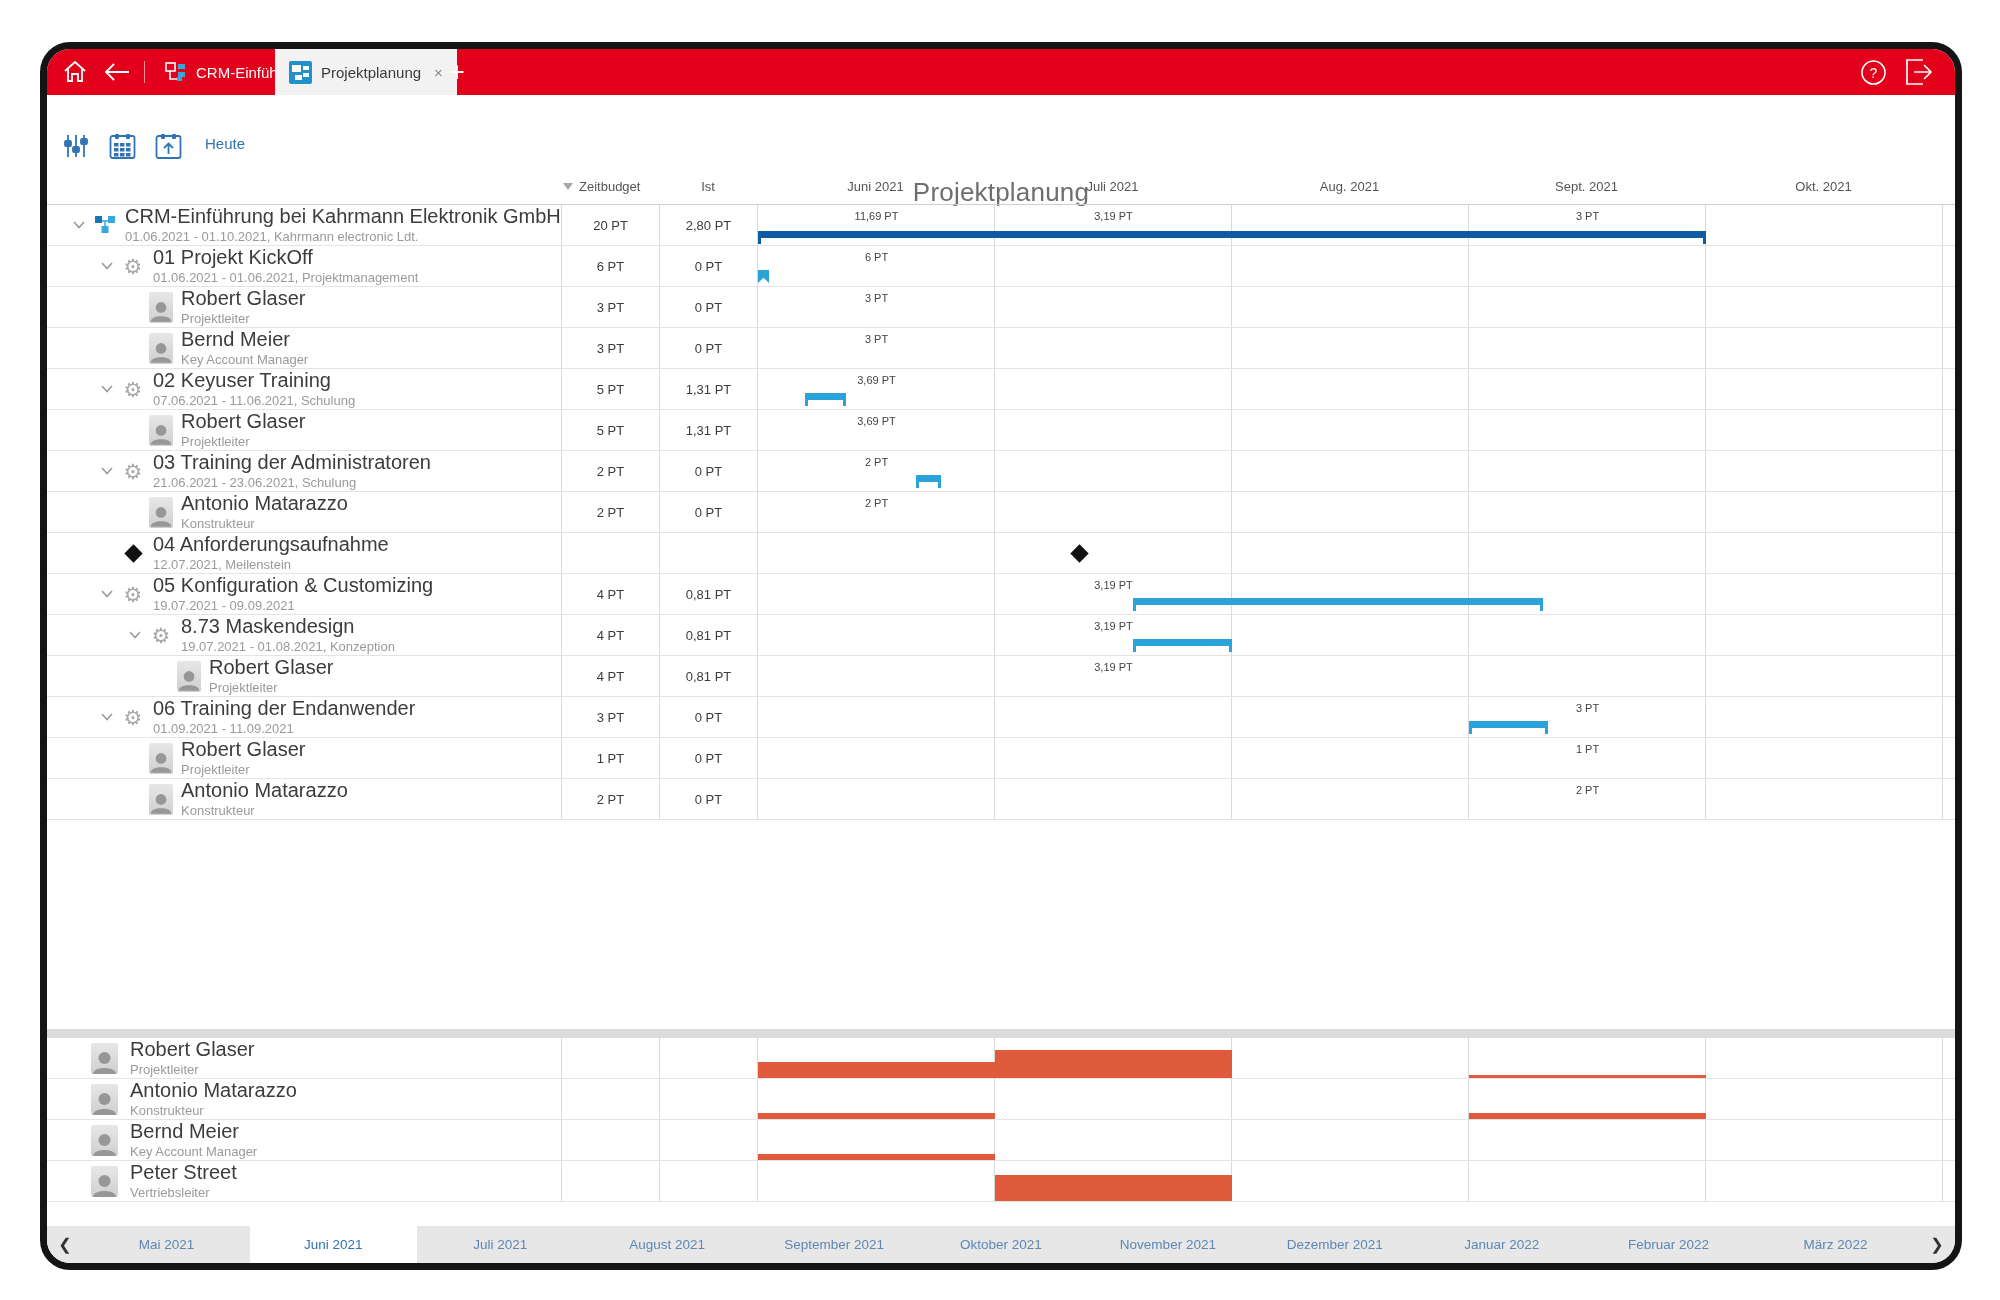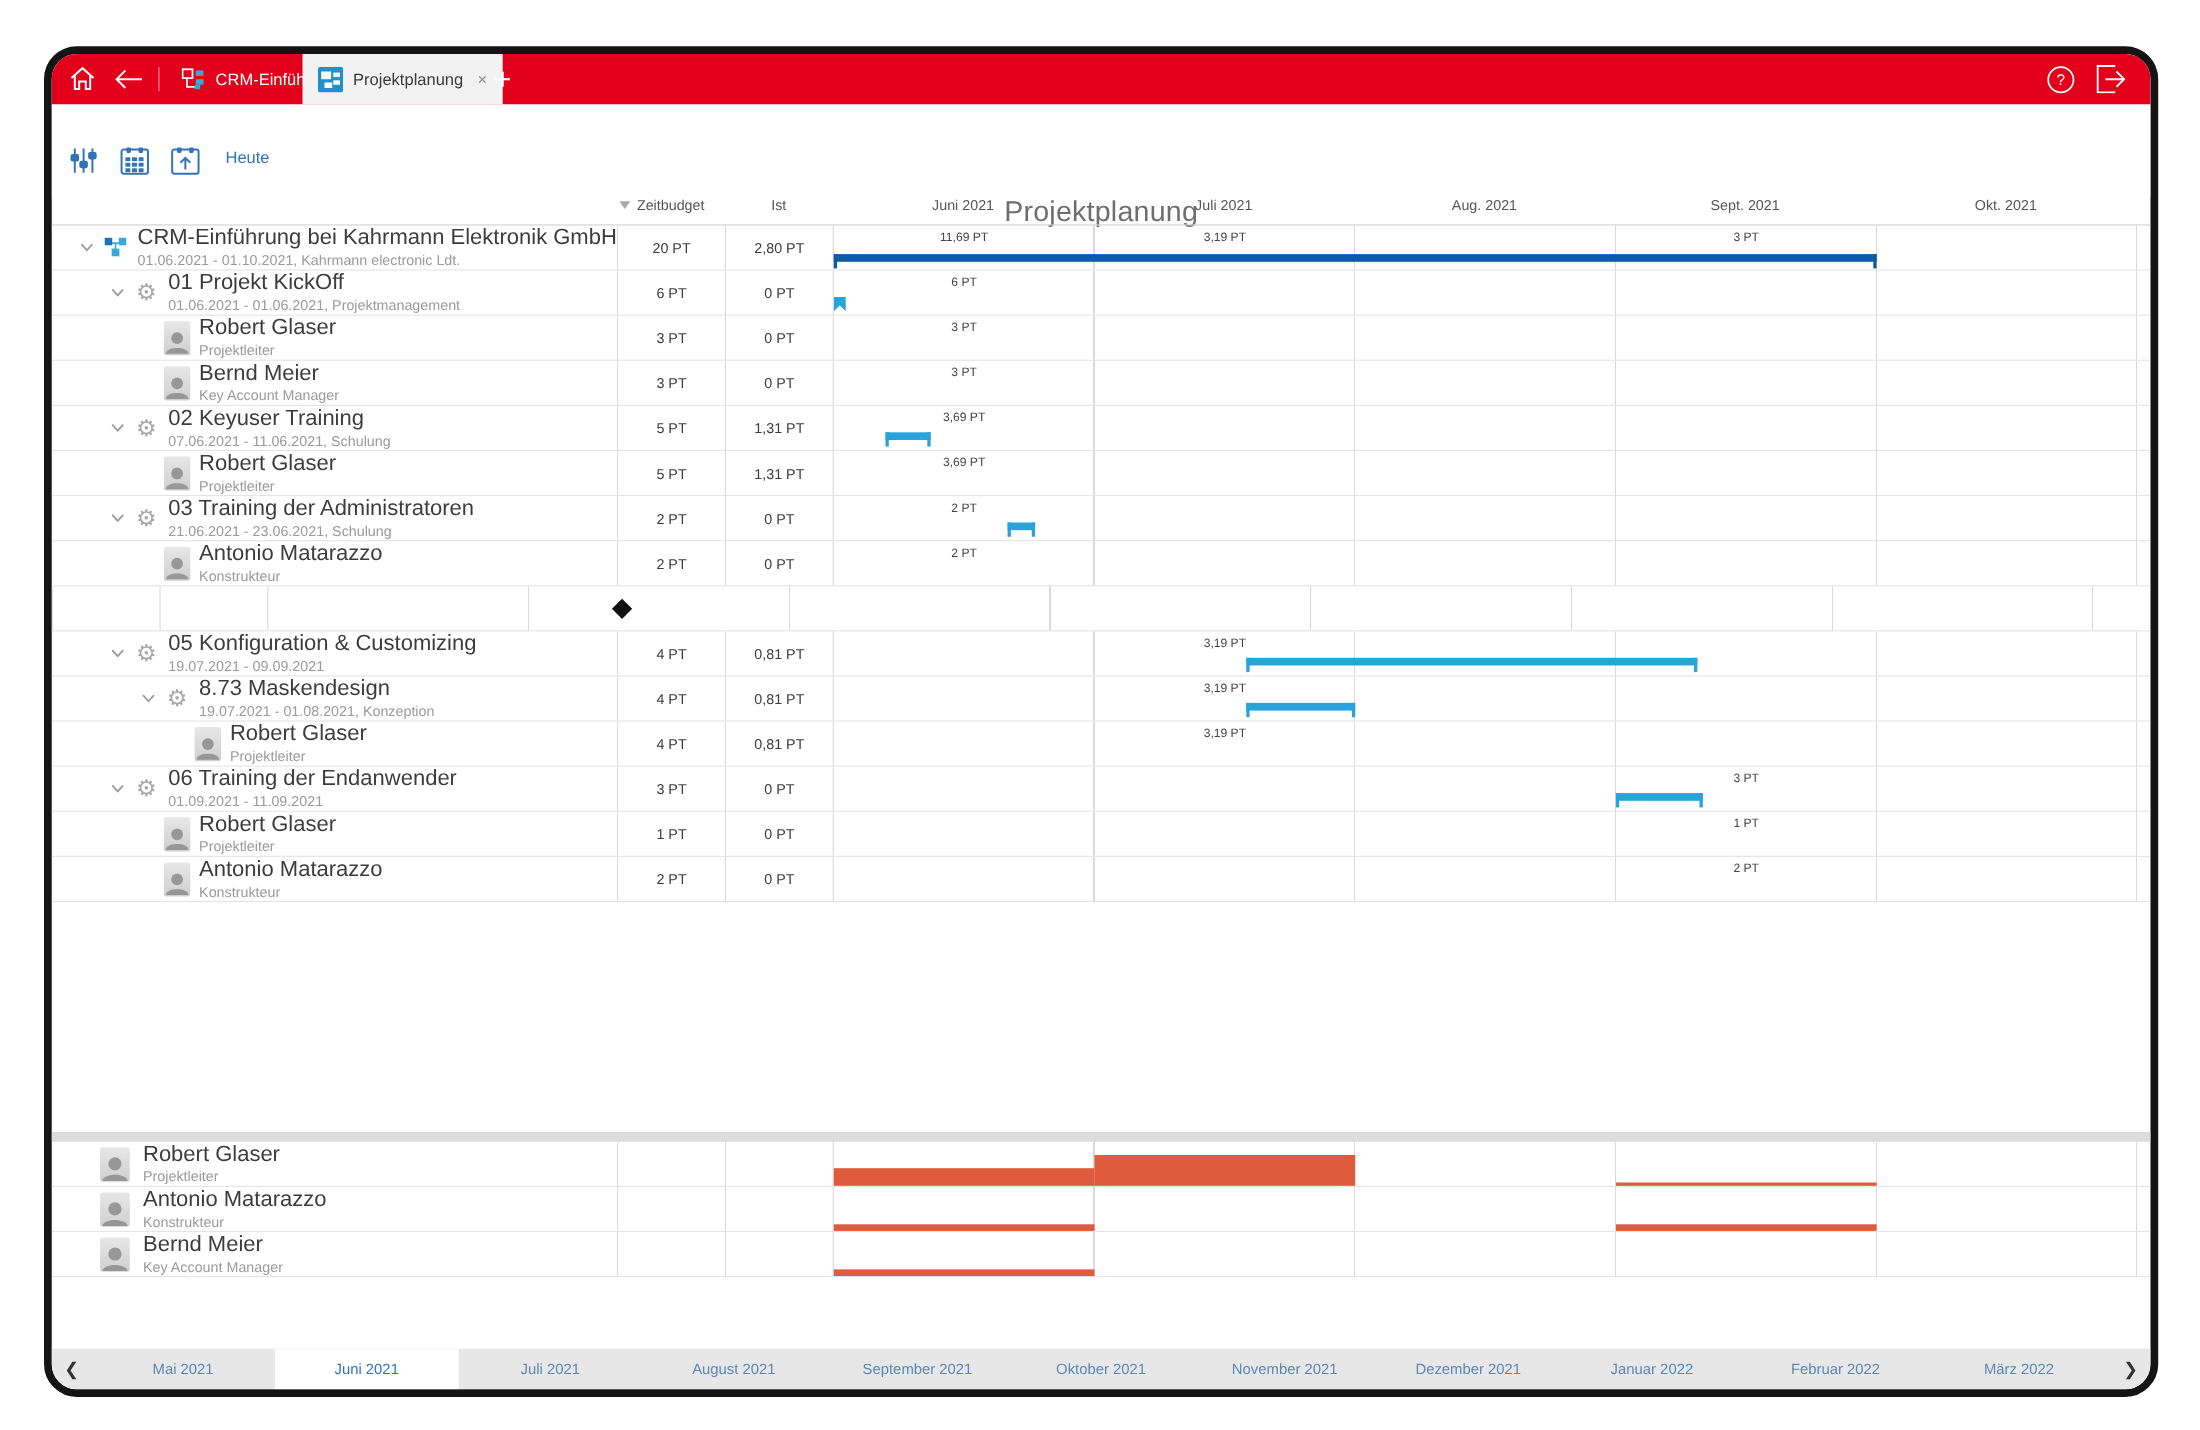--- a/index.html
+++ b/index.html
@@ -406,20 +406,34 @@
         <span class="row-sub">Konstrukteur</span>
       </span>
     </div>
     <div class="cell zb">2 PT</div>
     <div class="cell ist">0 PT</div>
     <div class="cell gantt">
             <span class="ptl" style="left: 48.5px;">2 PT</span>
           </div>
   </div>
         <div class="row">
+    <div class="cell name" style="padding-left: 54px;">
+      <span class="chev" style="visibility: hidden;">
+        <svg width="12" height="8" viewBox="0 0 12 8">
+                <path d="M1 1 L6 6.5 L11 1" fill="none" stroke="#9b9b9b" stroke-width="1.6"></path>
+              </svg>
+      </span>
+      <span class="row-icon">
+              <span class="name-diamond"></span>
+            </span>
+      <span class="titles">
+        <span class="row-title">04 Anforderungsaufnahme</span>
+        <span class="row-sub">12.07.2021, Meilenstein</span>
+      </span>
+    </div>
     <div class="cell zb"></div>
     <div class="cell ist"></div>
     <div class="cell gantt">
             <div class="gdiamond" style="left: 315px;"></div>
           </div>
   </div>
         <div class="row">
     <div class="cell name" style="padding-left: 54px;">
       <span class="chev">
         <svg width="12" height="8" viewBox="0 0 12 8">
@@ -618,20 +632,39 @@
       </span>
       <span class="titles">
         <span class="row-title">Bernd Meier</span>
         <span class="row-sub">Key Account Manager</span>
       </span>
     </div>
     <div class="res-zb"></div>
     <div class="res-ist"></div>
     <div class="res-gantt">
             <div class="obar" style="left: 0px; height: 6px;"></div>
+          </div>
+  </div>
+        <div class="res-row">
+    <div class="res-name">
+      <span class="avatar">
+        <svg width="27" height="24" viewBox="0 0 27 24">
+                <circle cx="13.5" cy="8" r="6" fill="#979797"></circle>
+                <path d="M2 24 C2 16 25 16 25 24 Z" fill="#979797"></path>
+              </svg>
+      </span>
+      <span class="titles">
+        <span class="row-title">Peter Street</span>
+        <span class="row-sub">Vertriebsleiter</span>
+      </span>
+    </div>
+    <div class="res-zb"></div>
+    <div class="res-ist"></div>
+    <div class="res-gantt">
+            <div class="obar" style="left: 237px; height: 26px;"></div>
           </div>
   </div>
       </div>
 
     <div class="timeline">
       <button class="tl-chev">
         <span>❮</span>
       </button>
       <div style="display:flex;flex:1;" id="tl-tabs">
           <button class="tl-tab">Mai 2021</button>

